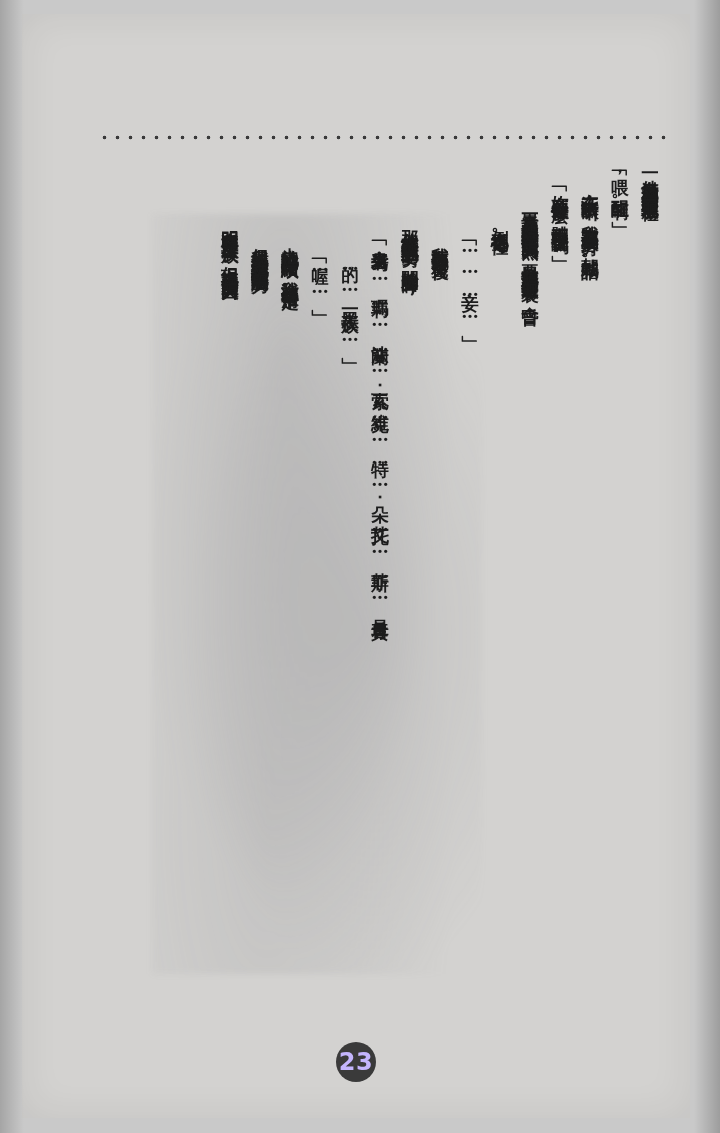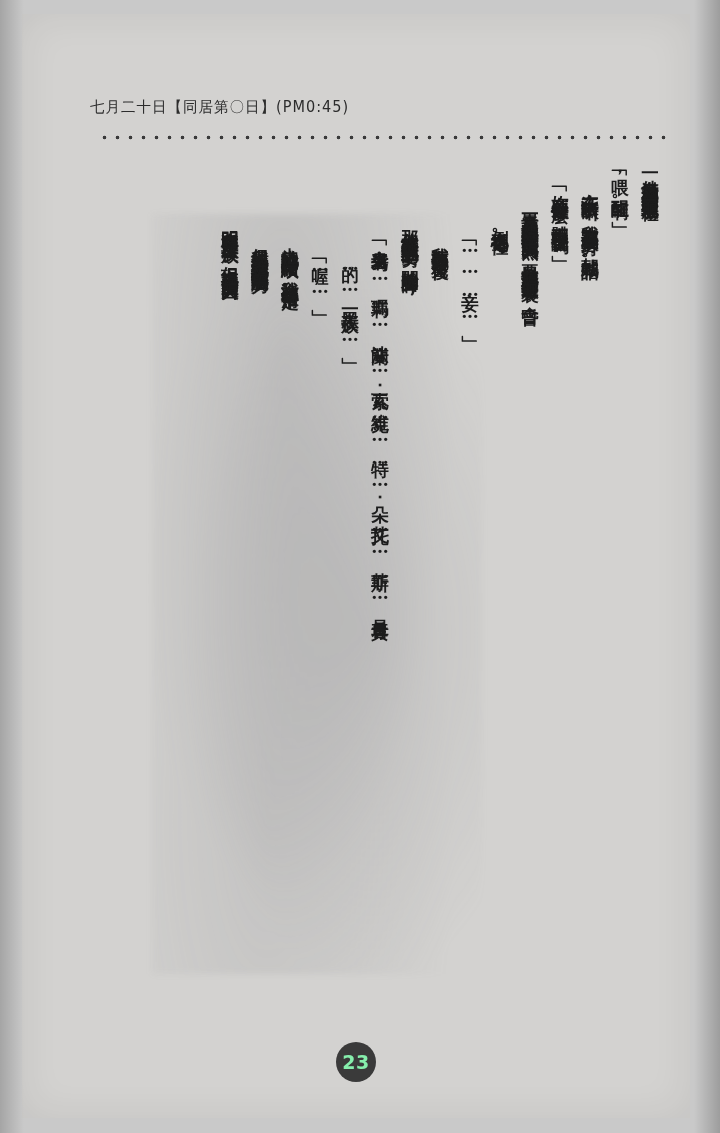--- a/index.html
+++ b/index.html
@@ -118,23 +118,23 @@
   
   #page-number {
     position: absolute;
     left: 50%;
     transform: translateX(-50%);
     top: 1028px;
     width: 40px;
     height: 40px;
     border-radius: 50%;
     background: #3a3a3a;
-    color: #86efac;
+    color: #c4b5fd;
     font-family: "DejaVu Sans", "Liberation Sans", sans-serif;
-    font-size: 19px;
+    font-size: 24px;
     font-weight: 700;
     display: flex;
     align-items: center;
     justify-content: center;
     letter-spacing: 0.5px;
   }
 
   
   #edge-shadow {
     position: absolute;
@@ -156,23 +156,20 @@
   }
 </style>
 </head>
 <body>
 
 <div id="page">
   <div id="paper">
 
     <div id="ghost"></div>
 
-    <div id="header">
-      <div id="running-title">七月二十日【同居第〇日】(PM0:45)</div>
-    </div>
 
     <div id="dotted-rule"></div>
 
     <div id="body-text">
       <div class="vline">一件滿是花邊之類裝飾的厚重黑色禮服。</div>
       <div class="vline">「喂，醒醒啊。」</div>
       <div class="vline indent-1">在汪太不斷吠叫下，我蹲在那個人身旁，朝她喊話。</div>
       <div class="vline indent-1">「妳在這裡做什麼？體力不支昏倒了嗎？」</div>
       <div class="vline indent-2">畢竟這是一個就連躲在陰暗處都會流汗的大熱天。要是像她這樣穿著一身冬季服裝，會昏</div>
       <div class="vline indent-3">倒也毫不奇怪。</div>

